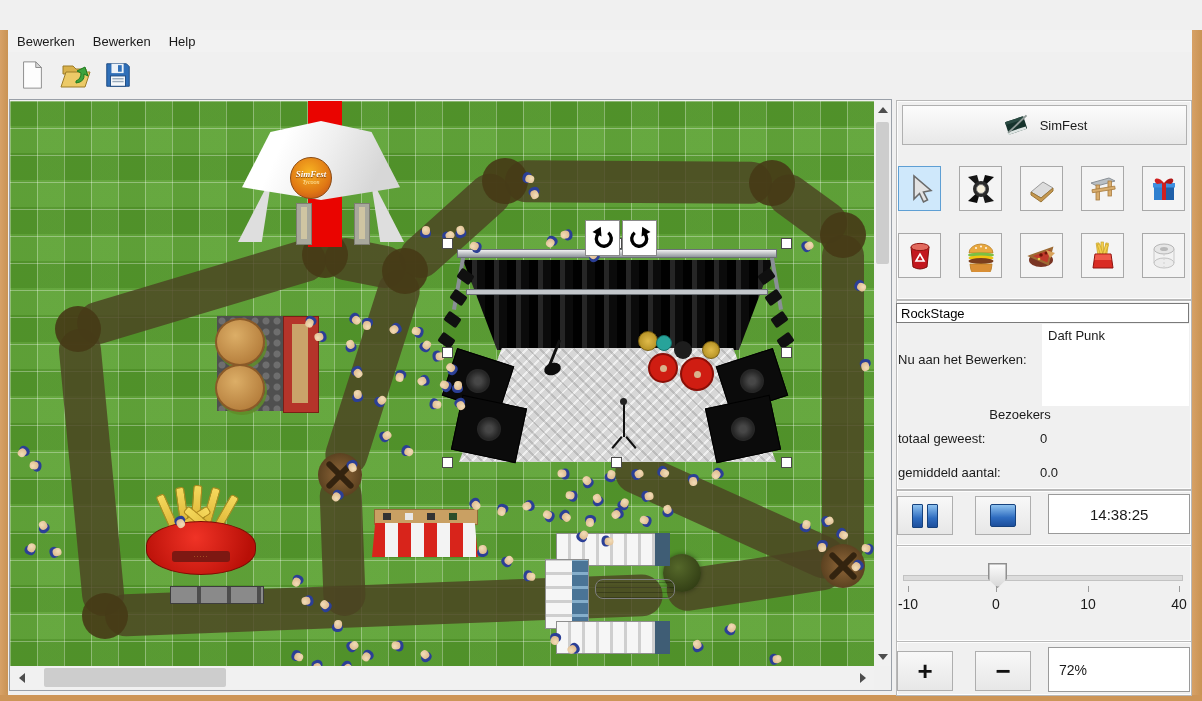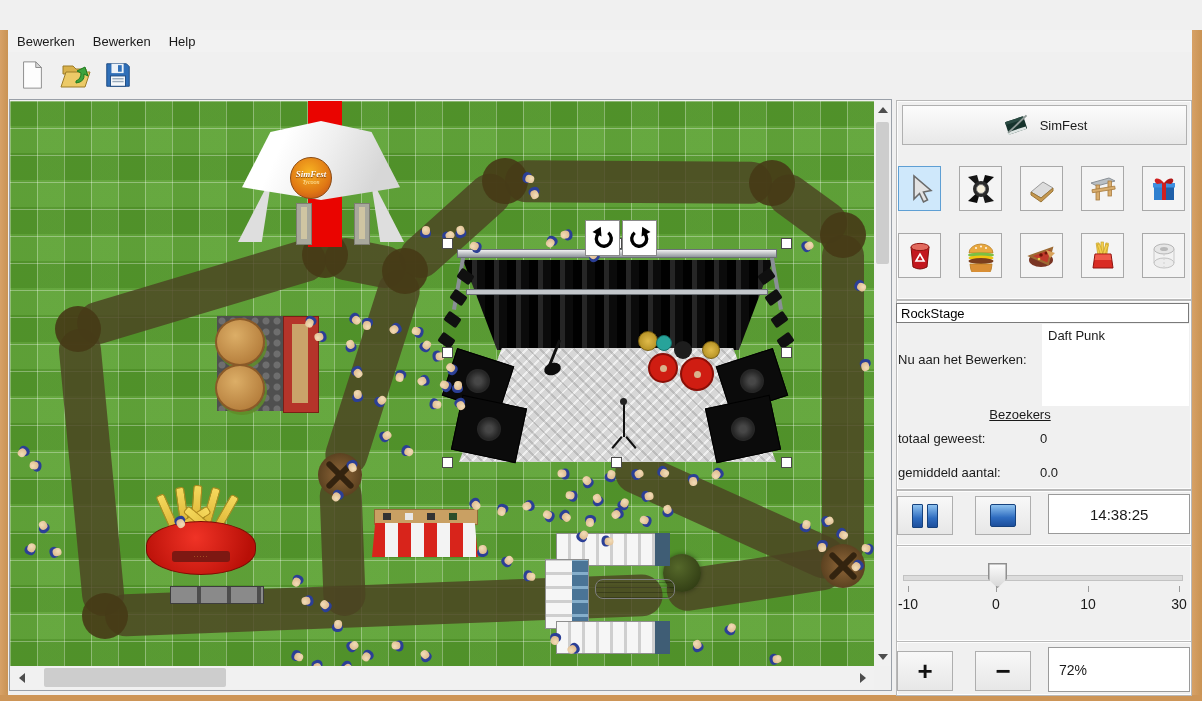--- a/index.html
+++ b/index.html
@@ -555,21 +555,21 @@
       <ellipse cx="16" cy="9" rx="4" ry="2" fill="#b9b9b9"></ellipse>
       <line x1="16" y1="14" x2="16" y2="27" stroke="#d0d0d0" stroke-width="1" stroke-dasharray="2 2"></line>
       <line x1="6" y1="9" x2="6" y2="23" stroke="#c8c8c8"></line>
         <line x1="26" y1="9" x2="26" y2="23" stroke="#c8c8c8"></line>
     </svg>
   </div>
 
   <input id="stage-name-input" value="RockStage" style="">
   <div class="lbl" style="left:898px;top:352px;">Nu aan het Bewerken:</div>
   <div id="now-box">Daft Punk</div>
-  <div class="lbl" style="left:895px;top:407px;width:250px;text-align:center;text-decoration:underline;">Bezoekers</div>
+  <div class="lbl" style="left:895px;top:407px;width:250px;text-align:center;">Bezoekers</div>
   <div class="lbl" style="left:898px;top:431px;">totaal geweest:</div>
   <div class="lbl" style="left:1040px;top:431px;">0</div>
   <div class="lbl" style="left:898px;top:465px;">gemiddeld aantal:</div>
   <div class="lbl" style="left:1040px;top:465px;">0.0</div>
 
   <div class="cbtn" style="left:897px;top:496px;width:54px;height:37px;">
     <span class="pbar"></span>
       <span class="pbar"></span>
   </div>
   <div class="cbtn" style="left:975px;top:496px;width:54px;height:37px;">
@@ -579,19 +579,19 @@
 
   <div id="slider-track"></div>
   <div id="slider-thumb"></div>
   <div class="tick" style="left:908px;"></div>
   <div class="tick" style="left:996px;"></div>
   <div class="tick" style="left:1088px;"></div>
   <div class="tick" style="left:1179px;"></div>
   <div class="ticklbl" style="left:908px;">-10</div>
   <div class="ticklbl" style="left:996px;">0</div>
   <div class="ticklbl" style="left:1088px;">10</div>
-  <div class="ticklbl" style="left:1179px;">30</div>
+  <div class="ticklbl" style="left:1179px;">40</div>
 
   <div class="cbtn zbtn" style="left:897px;top:651px;width:54px;height:38px;">+</div>
   <div class="cbtn zbtn" style="left:975px;top:651px;width:54px;height:38px;">−</div>
   <div class="valuebox" style="left:1048px;top:647px;width:142px;height:45px;font-size:14px;">72%</div>
 
 </div>
 
 </body></html>

